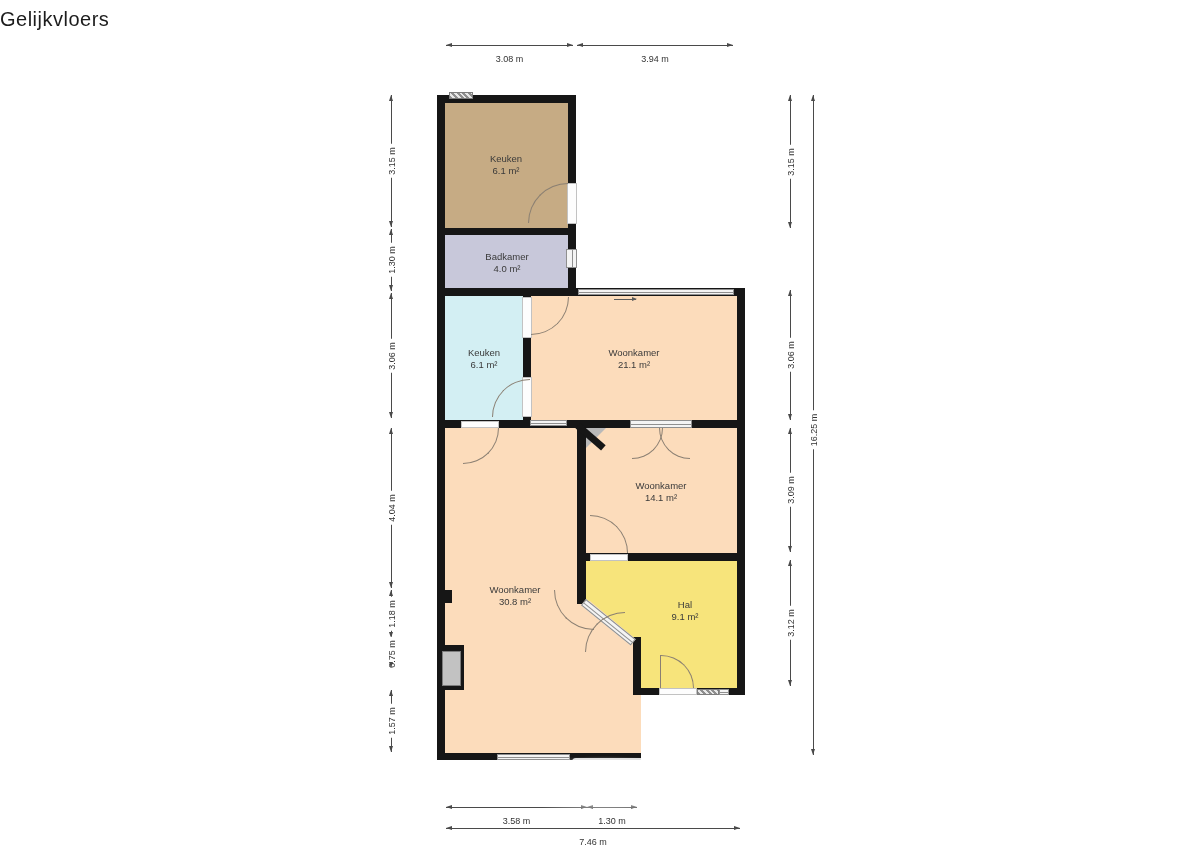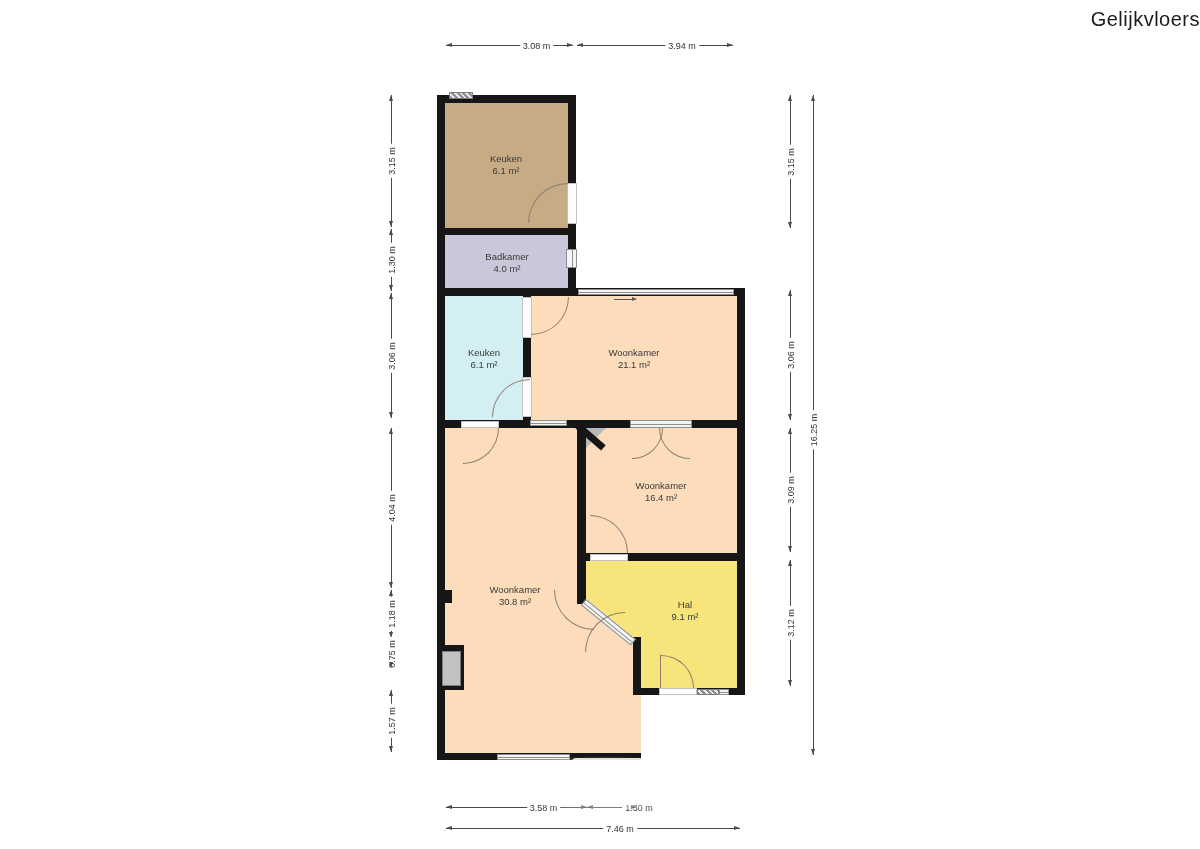--- a/index.html
+++ b/index.html
@@ -1,21 +1,21 @@
 <!DOCTYPE html>
 <html><head>
 <meta charset="utf-8">
 <style>
   html,body{margin:0;padding:0;background:#ffffff;}
   .canvas{
     position:relative;width:1200px;height:849px;background:#ffffff;overflow:hidden;
     font-family:"Liberation Sans", sans-serif;
   }
   .title{
-    position:absolute;left:0;right:0;top:8px;text-align:right;
+    position:absolute;left:0;right:0;top:8px;text-align:left;
     font-size:20px;color:#1c1c1c;letter-spacing:0.5px;
   }
   .wall{position:absolute;background:#161616;}
   .niche-fill{position:absolute;background:#c2c2c2;border:1px solid #7d7d7d;}
   .chamfer-fill{position:absolute;background:#b9b9b9;clip-path:polygon(0 0,100% 0,0 100%);}
   .room{position:absolute;}
   .room-label{
     position:absolute;text-align:center;color:#3a3a3a;font-size:9.5px;line-height:1.3;
   }
   .win-h{position:absolute;background:#f4f4f4;border:1px solid #8f8f8f;box-sizing:border-box;}
@@ -34,22 +34,22 @@
   .slide-arrow{position:absolute;border-top:1px solid #5a5a5a;}
   .slide-arrow::after{content:"";position:absolute;right:-1px;top:-3px;
     border-left:5px solid #5a5a5a;border-top:2.5px solid transparent;border-bottom:2.5px solid transparent;}
   
   .dim-h{position:absolute;border-top:1px solid #4a4a4a;height:0;}
   .dim-h::before{content:"";position:absolute;left:0;top:-3px;
     border-right:6px solid #4a4a4a;border-top:2.5px solid transparent;border-bottom:2.5px solid transparent;}
   .dim-h::after{content:"";position:absolute;right:0;top:-3px;
     border-left:6px solid #4a4a4a;border-top:2.5px solid transparent;border-bottom:2.5px solid transparent;}
   .dim-h .dlabel{
-    position:absolute;left:50%;top:0;transform:translate(-50%,-55%);
-    background:#ffffff;padding:0 3px;font-size:9px;color:#333;white-space:nowrap;margin-left:27px;}
+    position:absolute;left:50%;top:13px;transform:translate(-50%,-55%);
+    background:#ffffff;padding:0 3px;font-size:9px;color:#333;white-space:nowrap;}
   .dim-v{position:absolute;border-left:1px solid #4a4a4a;width:0;}
   .dim-v::before{content:"";position:absolute;top:0;left:-3px;
     border-bottom:6px solid #4a4a4a;border-left:2.5px solid transparent;border-right:2.5px solid transparent;}
   .dim-v::after{content:"";position:absolute;bottom:0;left:-3px;
     border-top:6px solid #4a4a4a;border-left:2.5px solid transparent;border-right:2.5px solid transparent;}
   .dim-v .dlabel{
     position:absolute;top:50%;left:0;transform:translate(-50%,-50%) rotate(-90deg);
     background:#ffffff;padding:0 3px;font-size:9px;color:#333;white-space:nowrap;}
   .watermark{position:absolute;pointer-events:none;}
 </style>
@@ -136,21 +136,21 @@
   <div class="room-label" style="left:439px;top:347px;width:90px;">
     <div>Keuken</div>
     <div>6.1 m²</div>
   </div>
   <div class="room-label" style="left:589px;top:347px;width:90px;">
     <div>Woonkamer</div>
     <div>21.1 m²</div>
   </div>
   <div class="room-label" style="left:616px;top:480px;width:90px;">
     <div>Woonkamer</div>
-    <div>16.4 m²</div>
+    <div>14.1 m²</div>
   </div>
   <div class="room-label" style="left:470px;top:584px;width:90px;">
     <div>Woonkamer</div>
     <div>30.8 m²</div>
   </div>
   <div class="room-label" style="left:640px;top:599px;width:90px;">
     <div>Hal</div>
     <div>9.1 m²</div>
   </div>
 

